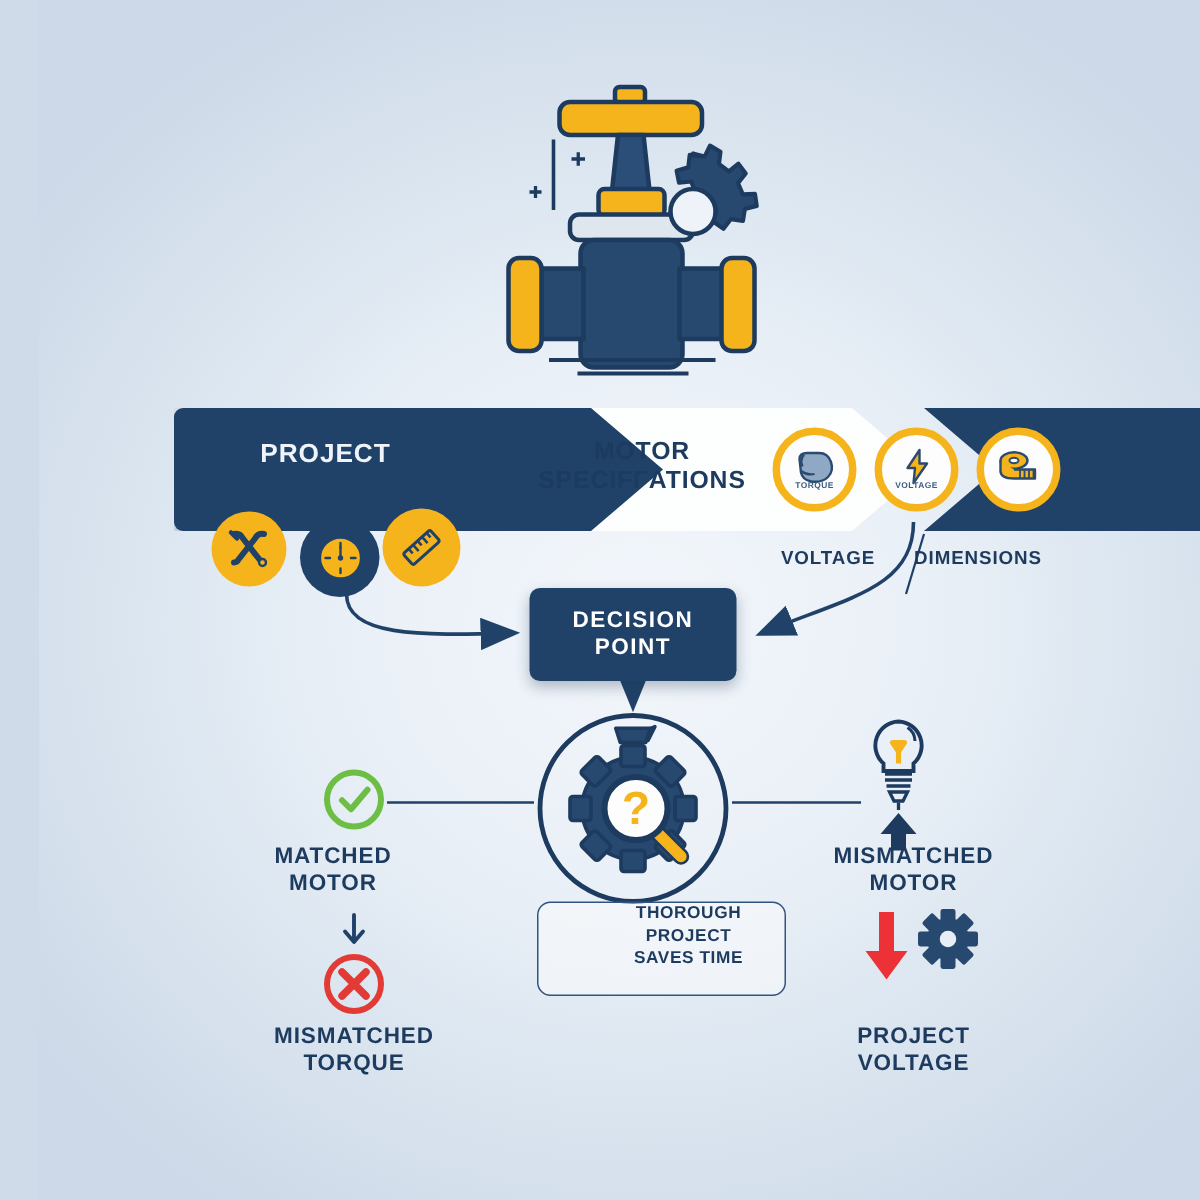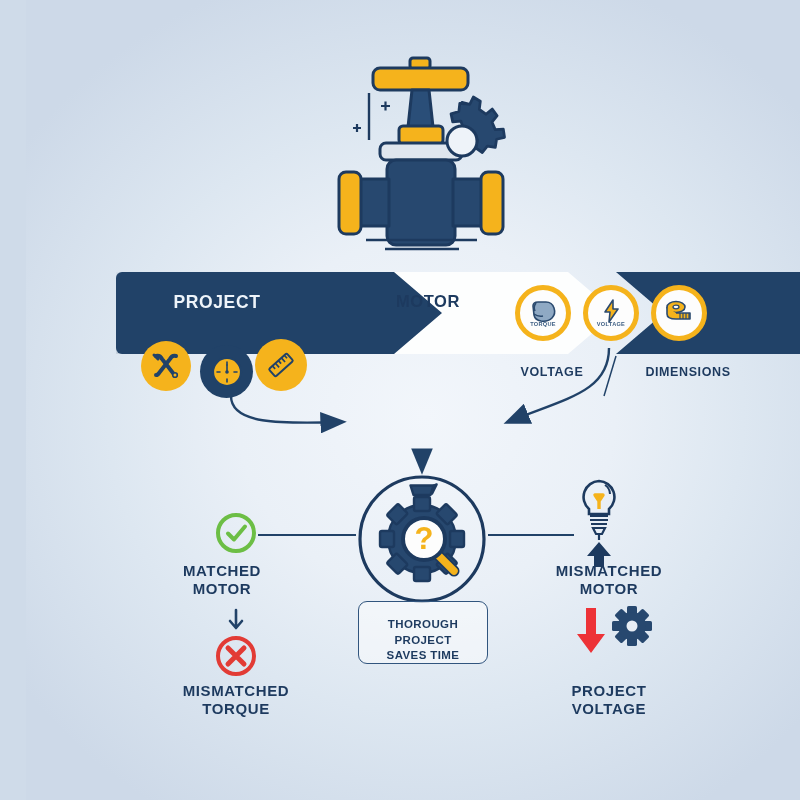--- a/index.html
+++ b/index.html
@@ -63,38 +63,38 @@
   #badge-dims{left:625px;}
 
   
   .icirc{position:absolute;border-radius:50%;display:flex;align-items:center;justify-content:center;}
   #ic-tools{left:115px;top:341px;width:50px;height:50px;background:#f5b31c;}
   #ic-clock{left:174px;top:345px;width:53px;height:53px;background:#214268;}
   #ic-ruler{left:229px;top:339px;width:52px;height:52px;background:#f5b31c;}
 
   
   #cap-voltage{left:478px;top:365px;width:96px;font-size:12.5px;}
-  #cap-dims{left:602px;top:365px;width:120px;font-size:12.5px;}
+  #cap-dims{left:566px;top:365px;width:120px;font-size:12.5px;}
 
   
   #decision{
     left:327px;top:392px;width:138px;height:62px;background:#214268;
     border-radius:7px;display:flex;align-items:center;justify-content:center;
     box-shadow:0 4px 9px rgba(20,45,75,.30);
   }
   #decision .ttl{color:#ffffff;font-size:15px;letter-spacing:1px;}
 
   
   #emblem{left:330px;top:473px;width:132px;height:132px;}
 
   
   #tipbox{
     left:332px;top:601px;width:128px;height:61px;
     border:1.6px solid #31557e;border-radius:9px;background:rgba(255,255,255,.45);
-    display:flex;align-items:flex-end;justify-content:center;
+    display:flex;align-items:flex-start;justify-content:center;padding-left:36px;
   }
   #tipbox .ttl{font-size:11.5px;letter-spacing:.4px;line-height:1.32;}
 
   
   #lbl-matched{left:126px;top:562px;width:140px;font-size:15px;}
   #lbl-mm-success{left:134px;top:682px;width:152px;font-size:15px;}
   #lbl-mismatched{left:508px;top:562px;width:150px;font-size:15px;}
   #lbl-fail{left:512px;top:682px;width:142px;font-size:15px;}
 
   .icon-slot{position:absolute;}
@@ -153,20 +153,21 @@
     <div class="bnr-seg" id="seg-mid"></div>
     <div class="bnr-seg" id="seg-right"></div>
   </div>
 
   <div class="abs ttl" id="lbl-left">
     <div>PROJECT</div>
   </div>
 
   <div class="abs ttl" id="lbl-mid">
     <div>MOTOR</div>
+    <div>SPECIFΓATIONS</div>
   </div>
 
   <div class="badge" id="badge-torque">
     <span>
       <svg width="27" height="23" viewBox="0 0 27 23">
         <path d="M3 6 q0 -4 5 -4 h8 q6 0 8 6 q2 6 -2 10 q-4 4 -11 3 q-6 -1 -7 -6z" fill="#8fa9c4" stroke="#2b4a6f" stroke-width="1.6" stroke-linejoin="round"></path>
         <path d="M6 3 q-3 4 -1 8" fill="none" stroke="#2b4a6f" stroke-width="1.6"></path>
         <path d="M4 14 q4 3 9 2" fill="none" stroke="#2b4a6f" stroke-width="1.5"></path>
       </svg>
     </span>
@@ -239,20 +240,26 @@
       <g transform="rotate(-42 16 16)">
         <rect x="4" y="11" width="24" height="10" rx="1.5" fill="#f5b31c" stroke="#214268" stroke-width="2"></rect>
         <path d="M9 11 v4 M13 11 v5.5 M17 11 v4 M21 11 v5.5 M25 11 v4" stroke="#214268" stroke-width="1.7"></path>
       </g>
     </svg>
   </div>
 
   <div class="abs ttl" id="cap-voltage">VOLTAGE</div>
   <div class="abs ttl" id="cap-dims">DIMENSIONS</div>
 
+  <div class="abs" id="decision">
+    <div class="ttl">
+      <div>DECISION</div>
+      <div>POINT</div>
+    </div>
+  </div>
 
   <div id="emblem" class="abs">
     <svg width="132" height="132" viewBox="0 0 132 132">
       <circle cx="66" cy="66" r="62" fill="none" stroke="#1d3a5f" stroke-width="3.2"></circle>
 
       <g fill="#27486f" stroke="#1d3a5f" stroke-width="2.4" stroke-linejoin="round">
         <path d="M66 18
                  l10 2.6 4.6 -9.2 0 0
                  a48 48 0 0 1 0 0z"></path>
         <path d="M57.5 22 h17 l3 -9.5 h-23z" transform="rotate(0 66 66)"></path>

